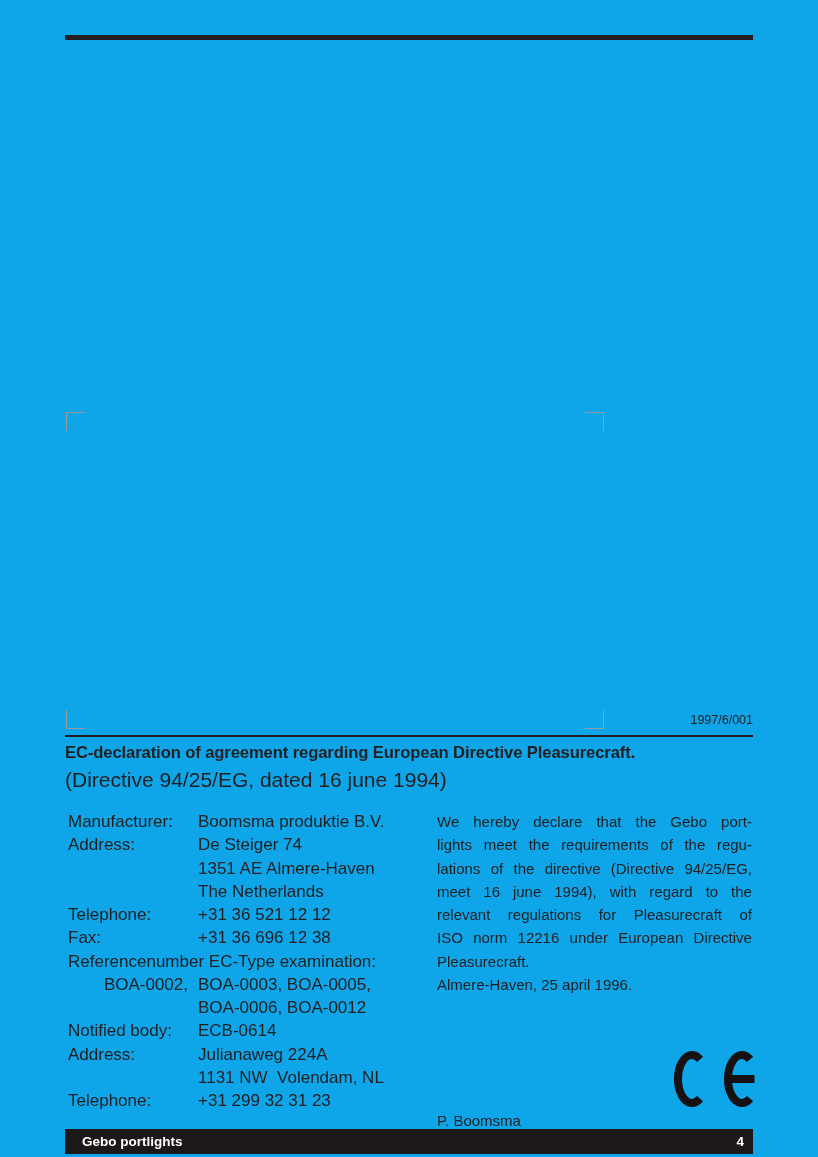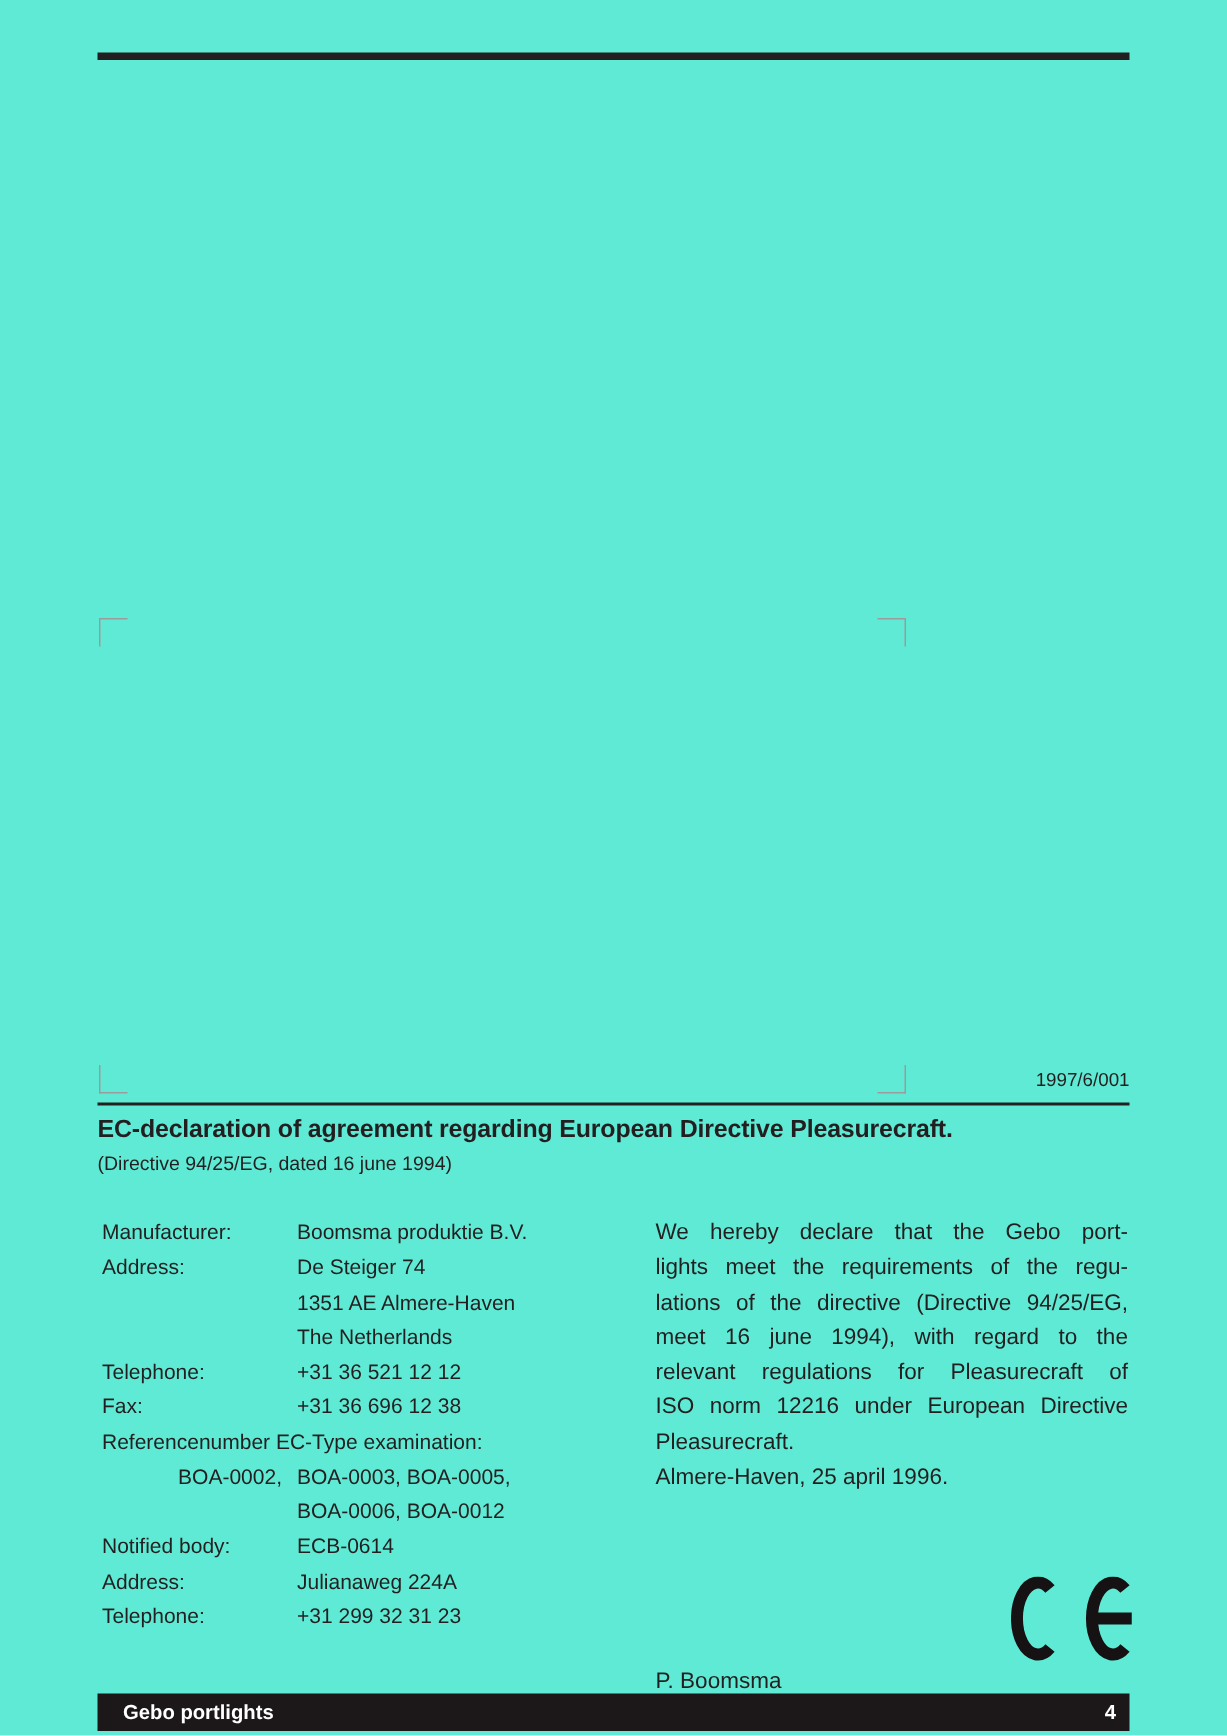--- a/index.html
+++ b/index.html
@@ -1,30 +1,30 @@
 <!DOCTYPE html>
 <html><head>
 <meta charset="utf-8">
 <style>
   html,body{margin:0;padding:0;background:#ffffff;}
   .page{
-    position:relative;width:818px;height:1157px;background:#5eead4;
+    position:relative;width:818px;height:1157px;background:#0ea5e9;
     font-family:"Liberation Sans",sans-serif;color:#231f20;overflow:hidden;
   }
   .top-rule{position:absolute;left:65px;top:35px;width:688px;height:5px;background:#231f20;}
   .crop{position:absolute;width:18px;height:18px;border:0 solid #9b9b9b;}
   .crop.tl{left:66px;top:412px;border-top-width:1px;border-left-width:1px;}
   .crop.tr{left:585px;top:412px;border-top-width:1px;border-right-width:1px;}
   .crop.bl{left:66px;top:710px;border-bottom-width:1px;border-left-width:1px;}
   .crop.br{left:585px;top:710px;border-bottom-width:1px;border-right-width:1px;}
   .doc-number{position:absolute;left:65px;top:713px;width:688px;text-align:right;font-size:12.5px;}
   .header-rule{position:absolute;left:65px;top:735px;width:688px;height:2px;background:#231f20;}
   .heading{position:absolute;left:65px;top:743px;font-size:16.6px;font-weight:bold;letter-spacing:-0.1px;white-space:nowrap;}
-  .subheading{position:absolute;left:65px;top:768px;font-size:13px;}
-  .left-col{position:absolute;left:68px;top:810px;width:368px;font-size:14px;line-height:23.25px;}
+  .subheading{position:absolute;left:65px;top:768px;font-size:21px;}
+  .left-col{position:absolute;left:68px;top:810px;width:368px;font-size:17px;line-height:23.25px;}
   .row{display:flex;}
   .lbl{flex:0 0 130px;width:130px;}
   .lbl.num{text-align:right;padding-right:10px;box-sizing:border-box;}
   .val{white-space:pre;}
   .fullline{white-space:nowrap;}
   .right-col{position:absolute;left:437px;top:810px;width:315px;font-size:15px;line-height:23.25px;}
   .jline{display:flex;justify-content:space-between;}
   .signature{position:absolute;left:437px;top:1089px;font-size:15px;line-height:23.25px;margin-top:20px;}
   .ce{position:absolute;left:674px;top:1051px;}
   .footer{
@@ -85,20 +85,24 @@
       <span class="lbl num"></span>
       <span class="val">BOA-0006, BOA-0012</span>
     </div>
     <div class="row">
       <span class="lbl">Notified body:</span>
       <span class="val">ECB-0614</span>
     </div>
     <div class="row">
       <span class="lbl">Address:</span>
       <span class="val">Julianaweg 224A</span>
+    </div>
+    <div class="row">
+      <span class="lbl"></span>
+      <span class="val">1131 NW  Volendam, NL</span>
     </div>
     <div class="row">
       <span class="lbl">Telephone:</span>
       <span class="val">+31 299 32 31 23</span>
     </div>
   </div>
 
   <div class="right-col">
     <div class="jline">
         <span>We</span>

